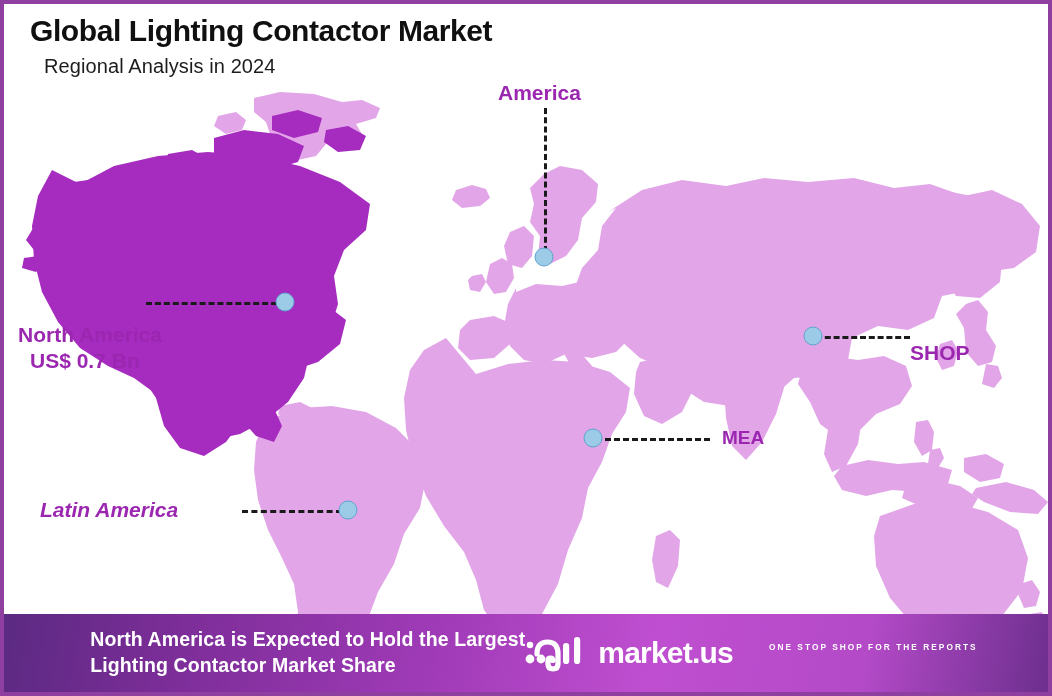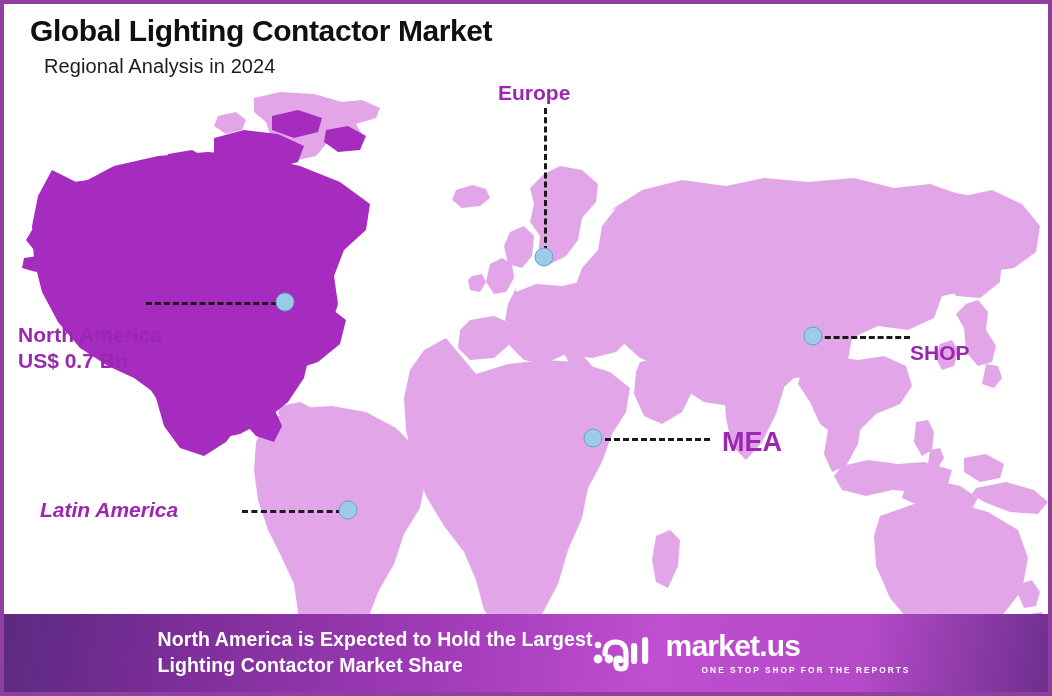--- a/index.html
+++ b/index.html
@@ -53,39 +53,39 @@
     position:absolute; width:0; border-left:3px dashed #1a1a1a;
     z-index:3;
   }
   .region-label {
     position:absolute; color:#9B26B0; font-weight:bold;
     line-height:1.22; white-space:nowrap; z-index:5;
   }
 
   #lbl-europe   { left:494px; top:76px;  font-size:21px; }
   #lbl-apac     { left:906px; top:336px; font-size:21px; }
-  #lbl-mea      { left:718px; top:422px; font-size:27px; }
+  #lbl-mea      { left:718px; top:422px; font-size:19px; }
   #lbl-latam    { left:36px;  top:493px; font-size:21px;font-style:italic; }
   #lbl-na       { left:14px;  top:318px; font-size:21px; }
-  #lbl-na .na-value { display:block; }
+  #lbl-na .na-value { display:block;margin-left:12px; }
 
   
   #footer {
     position:absolute; left:0; bottom:0; width:1044px; height:78px;
     background:linear-gradient(100deg,#5b2a82 0%,#7b2d97 16%,#a13bb8 42%,#bf4fd0 62%,#b44ac8 82%,#6d2f8e 100%);
     display:flex; align-items:center; justify-content:center;
     padding:0 22px 0 46px; z-index:7;
   }
   #footer-text {
     color:#ffffff; font-size:19.5px; font-weight:bold;
     line-height:1.32; letter-spacing:0.1px;
   }
   #logo { display:flex; align-items:center; gap:11px; padding-right:8px; }
   #logo-mark { flex:0 0 auto; }
-  #logo-text { display:flex; flex-direction:column; align-items:flex-start; }
+  #logo-text { display:flex; flex-direction:row; align-items:flex-start; }
   #logo-name {
     color:#ffffff; font-size:30px; font-weight:bold; line-height:1;
     letter-spacing:-0.8px;
   }
   #logo-tagline {
     color:#ffffff; font-size:8.3px; font-weight:bold;
     letter-spacing:2.05px; margin-top:4px; white-space:nowrap;margin-left:36px;
   }
 </style>
 </head>
@@ -197,21 +197,21 @@
 
   <div class="leader" style="left:812px; top:332px; width:94px;"></div>
   <div class="marker" style="left:809px; top:332px;"></div>
 
   <div class="leader" style="left:592px; top:434px; width:114px;"></div>
   <div class="marker" style="left:589px; top:434px;"></div>
 
   <div class="leader" style="left:238px; top:506px; width:100px;"></div>
   <div class="marker" style="left:344px; top:506px;"></div>
 
-  <div class="region-label" id="lbl-europe">Europe</div>
+  <div class="region-label" id="lbl-europe">America</div>
 
   <div class="region-label" id="lbl-apac">SHOP</div>
 
   <div class="region-label" id="lbl-mea">MEA</div>
 
   <div class="region-label" id="lbl-latam">Latin America</div>
 
   <div class="region-label" id="lbl-na">
     <span>North America</span>
     <span class="na-value">US$ 0.7 Bn</span>

